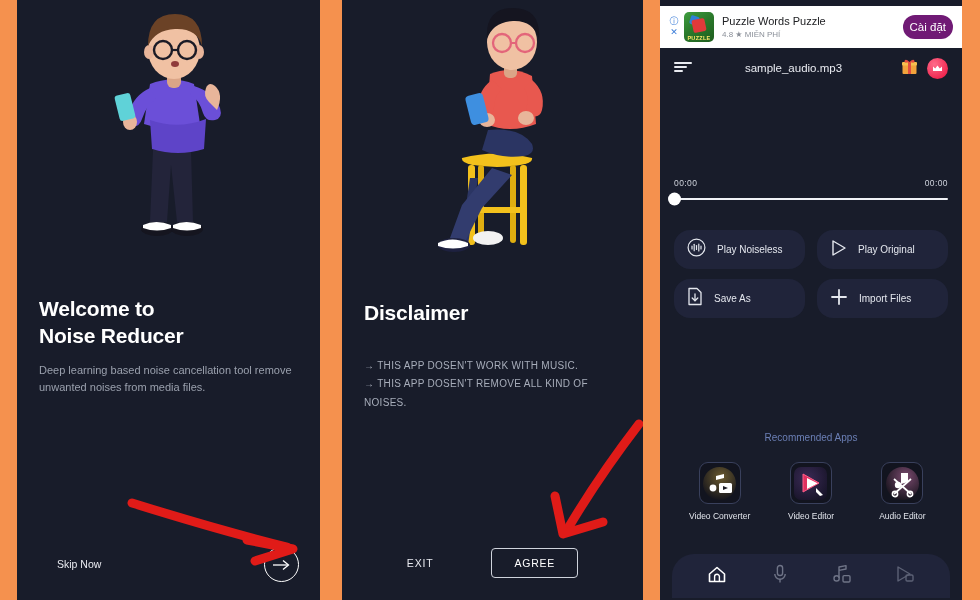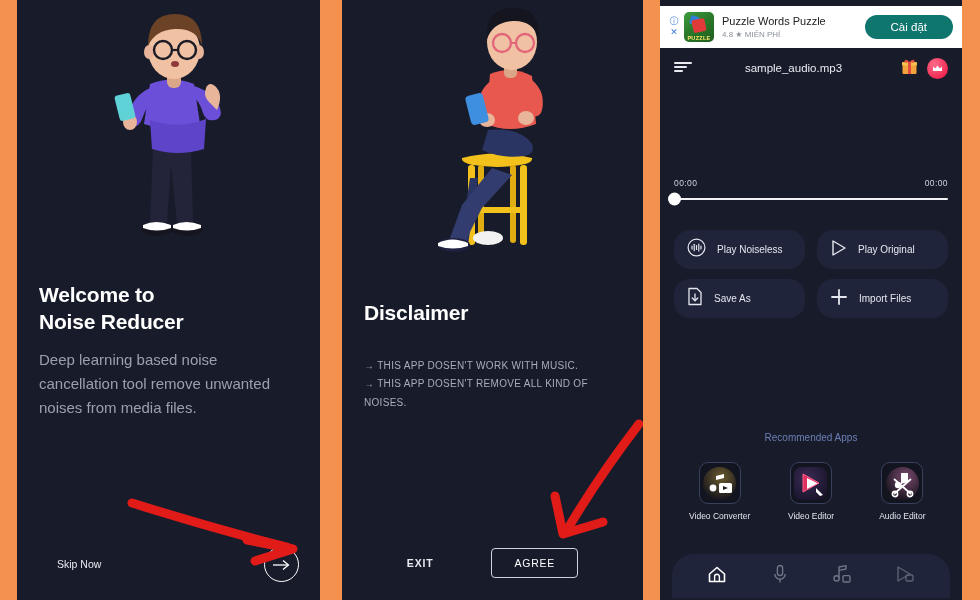--- a/index.html
+++ b/index.html
@@ -27,21 +27,21 @@
   
   .illus-wrap {
     position: absolute; top: 0; left: 0; right: 0; height: 275px;
   }
   .onb-text { position: absolute; left: 22px; right: 22px; }
   .onb-title {
     color: #ffffff; font-size: 21px; font-weight: bold; line-height: 1.28;
     letter-spacing: -0.2px;
   }
   .onb-sub {
-    color: #9aa0ad; font-size: 15px; line-height: 1.6; margin-top: 12px;
+    color: #9aa0ad; font-size: 11px; line-height: 1.6; margin-top: 12px;
   }
   .discl-line {
     color: #a7adba; font-size: 10px; line-height: 1.85; letter-spacing: .3px;
   }
 
   
   .skip-now {
     position: absolute; left: 40px; bottom: 30px;
     color: #e8eaf0; font-size: 10.5px;
   }
@@ -52,21 +52,21 @@
     display: flex; align-items: center; justify-content: center;
   }
   .next-circle svg { display: block; }
 
   
   .p2-actions {
     position: absolute; left: 0; right: 0; bottom: 22px;
     display: flex; align-items: center; justify-content: center; gap: 58px;
   }
   .exit-btn {
-    color: #e8eaf0; font-size: 10.5px; letter-spacing: .8px; font-weight: bold;
+    color: #e8eaf0; font-size: 10.5px; letter-spacing: .8px;
   }
   .agree-btn {
     color: #ffffff; font-size: 10.5px; letter-spacing: .8px;
     border: 1.2px solid #cfd3dc; border-radius: 4px;
     padding: 8px 22px; background: transparent;
   }
 
   
   .anno { position: absolute; pointer-events: none; }
 
@@ -94,22 +94,22 @@
     background: #2f7fd8; border-radius: 2px; transform: rotate(18deg);
   }
   .ad-icon .pzlabel {
     position: absolute; left: 0; right: 0; bottom: 1px; text-align: center;
     font-size: 5.5px; font-weight: bold; color: #ffe96a; letter-spacing: .3px;
   }
   .ad-txt { margin-left: 8px; flex: 1; min-width: 0; }
   .ad-title { color: #202124; font-size: 11px; line-height: 1.2; }
   .ad-sub { color: #8a8f98; font-size: 8px; margin-top: 2px; }
   .ad-cta {
-    background: #0f766e; color: #ffffff; border-radius: 14px;
-    font-size: 11.5px; padding: 6px 26px; flex: none; margin-right: 2px;
+    background: #701a75; color: #ffffff; border-radius: 14px;
+    font-size: 11.5px; padding: 6px 7px; flex: none; margin-right: 2px;
   }
 
   .p3-header {
     position: absolute; top: 54px; left: 0; right: 0; height: 28px;
     display: flex; align-items: center; padding: 0 14px;
   }
   .p3-title {
     flex: 1; text-align: center; color: #e9ebf1; font-size: 11.5px;
     margin-left: -6px;
   }
@@ -207,21 +207,21 @@
         <path d="M131 46 q0 -32 27 -32 q27 0 27 32 q-5 -18 -27 -17 q-20 1 -27 17 Z" fill="#6b4226"></path>
 
         <circle cx="146" cy="50" r="9" fill="none" stroke="#1b1b26" stroke-width="2.4"></circle>
         <circle cx="170" cy="50" r="9" fill="none" stroke="#1b1b26" stroke-width="2.4"></circle>
         <line x1="155" y1="50" x2="161" y2="50" stroke="#1b1b26" stroke-width="2.2"></line>
 
         <ellipse cx="158" cy="64" rx="4" ry="3" fill="#8f3a3a"></ellipse>
       </svg>
     </div>
 
-    <div class="onb-text" style="top:282px;">
+    <div class="onb-text" style="top:296px;">
       <div class="onb-title">
         <div>Welcome to</div>
         <div>Noise Reducer</div>
       </div>
       <div class="onb-sub">Deep learning based noise cancellation tool remove unwanted noises from media files.</div>
     </div>
 
     <div class="skip-now">Skip Now</div>
 
     <div class="next-circle">

